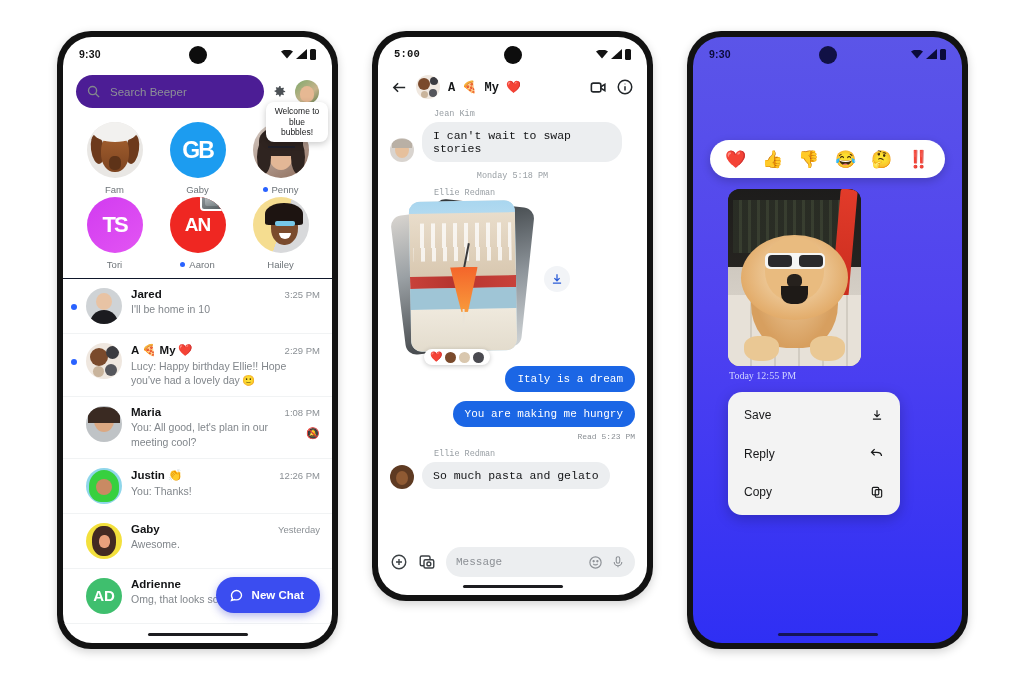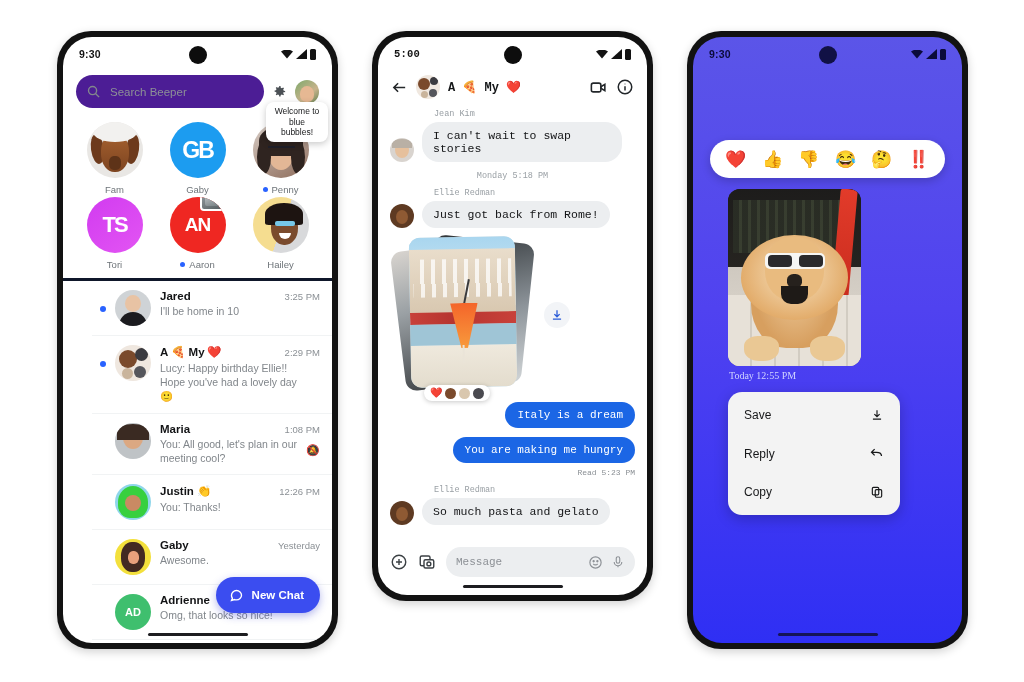--- a/index.html
+++ b/index.html
@@ -133,21 +133,21 @@
       border-radius:0 0 8px 8px; background:#fff; }
 
   .tooltip {
     position: absolute; right: -6px; top: -20px;
     background: #fff; border-radius: 8px; padding: 4px 6px;
     font-size: 8.5px; line-height: 1.25; color: #17181a; text-align: center;
     box-shadow: 0 2px 7px rgba(0,0,0,.22); width: 62px; z-index: 5;
   }
 
   
-  .chatlist { border-top: 3px solid #0f172a; padding-left: 29px; }
+  .chatlist { border-top: 1px solid #0f172a; }
   .chatrow { display: flex; align-items: flex-start; gap: 9px; padding: 9px 12px 9px 8px;
     border-bottom: 1px solid #f1f3f4; position: relative; }
   .unread-dot { width: 6px; height: 6px; border-radius: 50%; background: #2962ff;
     flex: none; margin-top: 16px; }
   .unread-spacer { width: 6px; flex: none; }
   .chat-av { width: 36px; height: 36px; border-radius: 50%; flex: none; overflow: hidden;
     position: relative; background: #d6d8da; }
   .chat-body { flex: 1; min-width: 0; }
   .chat-top { display: flex; align-items: baseline; gap: 6px; }
   .chat-name { font-size: 11.5px; font-weight: bold; color: #131416; white-space: nowrap; }
@@ -179,21 +179,21 @@
   .av-justin::before { content:""; position:absolute; left:3px; top:2px; width:30px; height:32px;
     border-radius:50% 50% 40% 40%; background:#37d03f; }
   .av-justin::after { content:""; position:absolute; left:10px; top:11px; width:16px; height:16px;
     border-radius:50%; background:#c98a63; }
   .av-gabyc { background:#f3e03c; }
   .av-gabyc::before { content:""; position:absolute; left:6px; top:3px; width:24px; height:30px;
     border-radius:45%; background:#432a22; }
   .av-gabyc::after { content:""; position:absolute; left:13px; top:12px; width:11px; height:13px;
     border-radius:45%; background:#e8a07c; }
   .av-adrienne { background:#3fbf6e; display:flex; align-items:center; justify-content:center;
-    font-size:11px; font-weight:bold; color:#fff; }
+    font-size:15px; font-weight:bold; color:#fff; }
 
   .newchat {
     position: absolute; right: 12px; bottom: 30px;
     background: #3b4df0; color: #fff; border-radius: 20px;
     height: 36px; padding: 0 16px 0 13px;
     display: flex; align-items: center; gap: 8px;
     font-size: 11.5px; font-weight: bold;
     box-shadow: 0 3px 9px rgba(40,50,200,.35);
   }
   .gesture { position: absolute; left: 50%; bottom: 7px; transform: translateX(-50%);
@@ -542,24 +542,20 @@
 
         <div class="sender">Jean Kim</div>
         <div class="msgline">
           <div class="msg-av av-jean"></div>
           <div class="bubble-in">I can't wait to swap stories</div>
         </div>
 
         <div class="daystamp">Monday 5:18 PM</div>
 
         <div class="sender">Ellie Redman</div>
-        <div class="msgline">
-          <div class="msg-av av-ellie"></div>
-          <div class="bubble-in">Just got back from Rome!</div>
-        </div>
 
         <div class="photoblock">
           <div class="stack">
             <div class="card c1"></div>
             <div class="card c2"></div>
             <div class="card c3">
               <div class="ph-sky"></div>
                 <div class="ph-bldg"></div>
                 <div class="ph-awn"></div>
               <div class="ph-street"></div>

